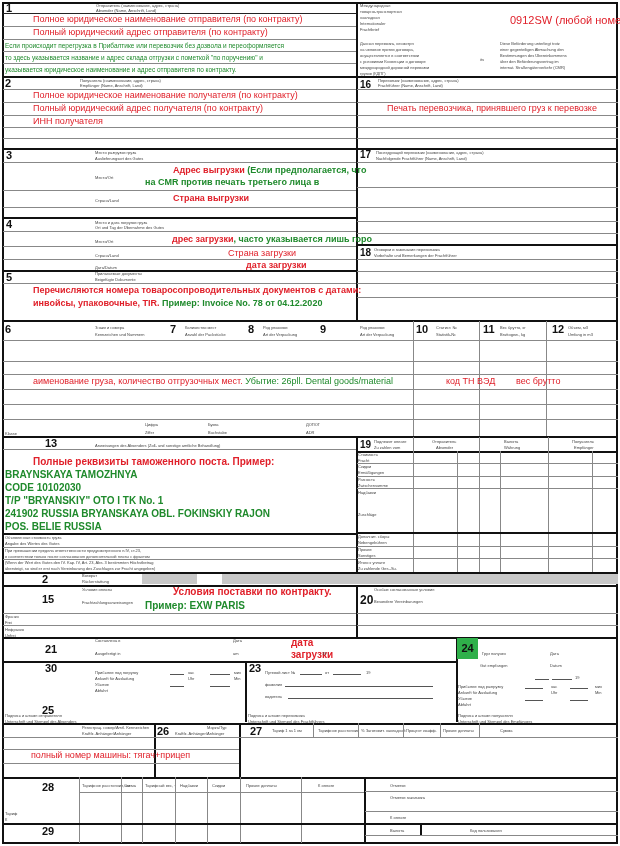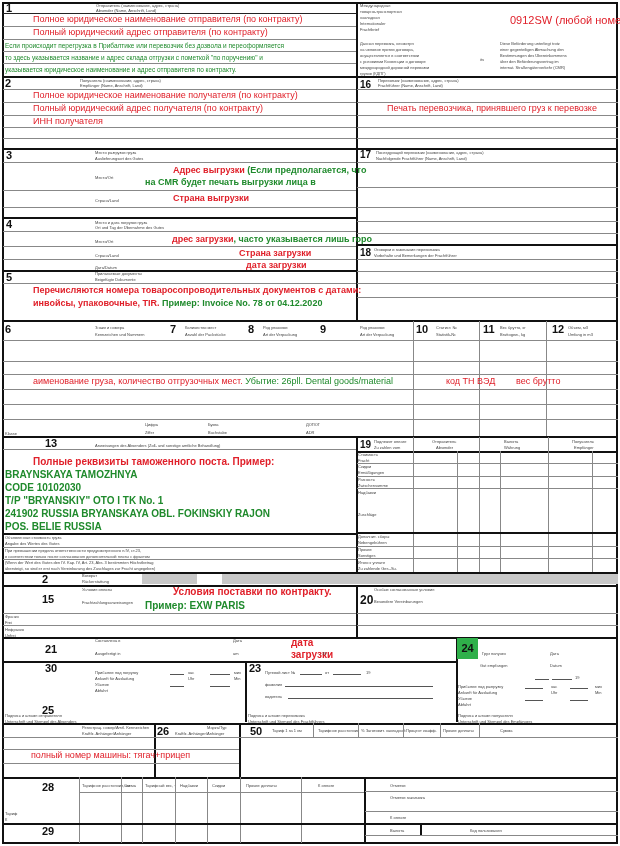--- a/index.html
+++ b/index.html
@@ -88,39 +88,39 @@
 <div class="hl2" style="left:2px;top:148px;width:616px;"></div>
 
 <div class="num" style="left:6px;top:149px;">3</div>
 <div class="tiny" style="left:95px;top:150px;">Место разгрузки груза</div>
 <div class="tiny" style="left:95px;top:156px;">Auslieferungsort des Gutes</div>
 <div class="hl" style="left:3px;top:162px;width:353px;"></div>
 <div class="tiny" style="left:95px;top:175px;">Место/Ort</div>
 <div class="t9" style="left:145px;top:165px;font-weight:bold;">
   <span class="red">Адрес выгрузки</span><span class="green"> (Если предполагается, что</span>
 </div>
-<div class="t9 green" style="left:145px;top:177px;font-weight:bold;">на CMR будет печать выгрузки лица в</div>
+<div class="t9 green" style="left:145px;top:177px;font-weight:bold;">на CMR против печать третьего лица в</div>
 <div class="hl" style="left:3px;top:190px;width:353px;"></div>
 <div class="tiny" style="left:95px;top:198px;">Страна/Land</div>
 <div class="t9 red" style="left:145px;top:193px;font-weight:bold;">Страна выгрузки</div>
 <div class="hl" style="left:3px;top:207px;width:353px;"></div>
 
 <div class="hl2" style="left:2px;top:217px;width:354px;"></div>
 
 <div class="num" style="left:6px;top:218px;">4</div>
 <div class="tiny" style="left:95px;top:220px;">Место и дата погрузки груза</div>
 <div class="tiny" style="left:95px;top:225px;">Ort und Tag der Übernahme des Gutes</div>
 <div class="hl" style="left:3px;top:231px;width:353px;"></div>
 <div class="tiny" style="left:95px;top:239px;">Место/Ort</div>
 <div class="t9" style="left:144px;top:234px;font-weight:bold;">
   <span class="red">дрес загрузки</span><span class="green">, часто указывается лишь горо</span>
 </div>
 <div class="hl" style="left:3px;top:246px;width:353px;"></div>
 <div class="tiny" style="left:95px;top:253px;">Страна/Land</div>
-<div class="t9 red" style="left:211px;top:248px;font-weight:bold;">Страна загрузки</div>
+<div class="t9 red" style="left:200px;top:248px;font-weight:normal;">Страна загрузки</div>
 <div class="hl" style="left:3px;top:259px;width:353px;"></div>
 <div class="tiny" style="left:95px;top:265px;">Дата/Datum</div>
 <div class="t9 red" style="left:218px;top:260px;font-weight:bold;">дата загрузки</div>
 
 <div class="hl2" style="left:2px;top:270px;width:354px;"></div>
 
 <div class="num" style="left:6px;top:271px;">5</div>
 <div class="tiny" style="left:95px;top:271px;">Прилагаемые документы</div>
 <div class="tiny" style="left:95px;top:277px;">Beigefügte Dokumente</div>
 <div class="hl" style="left:3px;top:283px;width:353px;"></div>
@@ -354,21 +354,21 @@
 <div class="hl2" style="left:2px;top:723px;width:616px;"></div>
 
 <div class="num" style="left:42px;top:704px;">25</div>
 <div class="tiny" style="left:82px;top:725px;">Регистрац. номер/Amtl. Kennzeichen</div>
 <div class="tiny" style="left:82px;top:731px;">Kraftfz.    Anhänger/Anhänger</div>
 <div class="vl2" style="left:154px;top:723px;height:54px;"></div>
 <div class="num" style="left:157px;top:725px;">26</div>
 <div class="tiny" style="left:207px;top:725px;">Марка/Typ</div>
 <div class="tiny" style="left:175px;top:731px;">Kraftfz. Anhänger/Anhänger</div>
 <div class="vl2" style="left:239px;top:723px;height:54px;"></div>
-<div class="num" style="left:250px;top:725px;">50</div>
+<div class="num" style="left:250px;top:725px;">27</div>
 <div class="tiny" style="left:272px;top:728px;">Тариф 1 за 1 км</div>
 <div class="vl" style="left:313px;top:723px;height:14px;"></div>
 <div class="tiny" style="left:318px;top:728px;">Тарифное расстояние</div>
 <div class="vl" style="left:358px;top:723px;height:14px;"></div>
 <div class="tiny" style="left:361px;top:728px;">% Заготовит. накладной</div>
 <div class="vl" style="left:403px;top:723px;height:14px;"></div>
 <div class="tiny" style="left:406px;top:728px;">Процент коэфф.</div>
 <div class="vl" style="left:440px;top:723px;height:14px;"></div>
 <div class="tiny" style="left:443px;top:728px;">Прочие доплаты</div>
 <div class="vl" style="left:479px;top:723px;height:14px;"></div>

